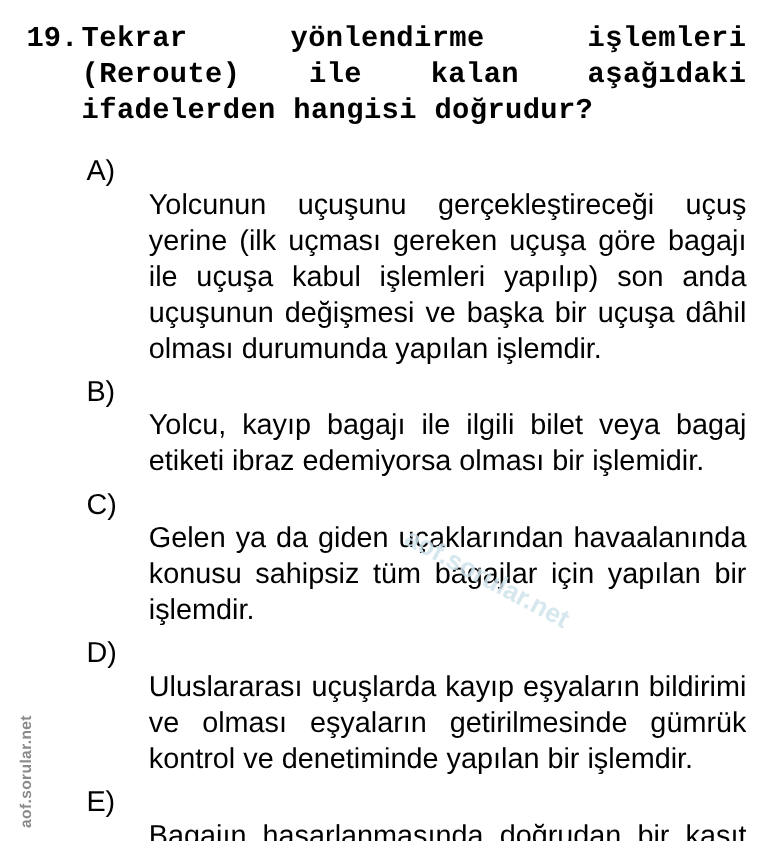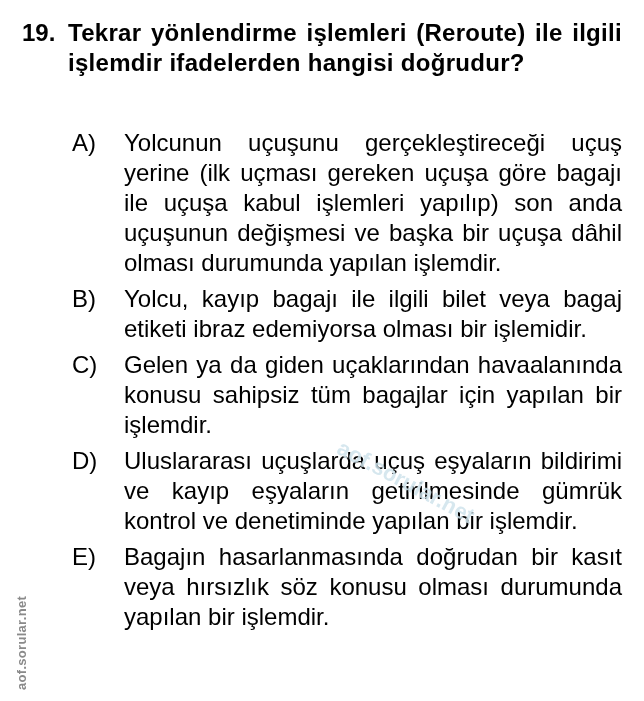--- a/index.html
+++ b/index.html
@@ -19,20 +19,21 @@
       position: absolute;
       left: 22px;
       top: 18px;
       width: 600px;
     }
     .q-head {
       display: flex;
       font-weight: bold;
       font-size: 24px;
       line-height: 30px;
+      font-family: Liberation Mono, monospace;
     }
     .q-num {
       width: 46px;
       flex: 0 0 46px;
     }
     .q-text {
       flex: 1;
       text-align: justify;
       letter-spacing: 0.3px;
     }
@@ -48,20 +49,21 @@
       line-height: 30px;
       margin-bottom: 6px;
     }
     .opt-letter {
       width: 52px;
       flex: 0 0 52px;
     }
     .opt-text {
       flex: 1;
       text-align: justify;
+      margin-top: 28px;
     }
     .watermark-diag {
       position: absolute;
       left: 345px;
       top: 435px;
       font-size: 22px;
       font-weight: bold;
       color: #cfe3ec;
       transform: rotate(28deg);
       transform-origin: left top;
@@ -81,40 +83,40 @@
       white-space: nowrap;
       letter-spacing: 0.3px;
     }
   </style>
 </head>
 <body>
 
 <div class="question">
   <div class="q-head">
     <span class="q-num">19.</span>
-    <span class="q-text">Tekrar yönlendirme işlemleri (Reroute) ile ilgili işlemdir ifadelerden hangisi doğrudur?</span>
+    <span class="q-text">Tekrar yönlendirme işlemleri (Reroute) ile kalan aşağıdaki ifadelerden hangisi doğrudur?</span>
   </div>
 </div>
 
 <div class="options">
   <div class="option">
     <span class="opt-letter">A)</span>
     <span class="opt-text">Yolcunun uçuşunu gerçekleştireceği uçuş yerine (ilk uçması gereken uçuşa göre bagajı ile uçuşa kabul işlemleri yapılıp) son anda uçuşunun değişmesi ve başka bir uçuşa dâhil olması durumunda yapılan işlemdir.</span>
   </div>
   <div class="option">
     <span class="opt-letter">B)</span>
     <span class="opt-text">Yolcu, kayıp bagajı ile ilgili bilet veya bagaj etiketi ibraz edemiyorsa olması bir işlemidir.</span>
   </div>
   <div class="option">
     <span class="opt-letter">C)</span>
     <span class="opt-text">Gelen ya da giden uçaklarından havaalanında konusu sahipsiz tüm bagajlar için yapılan bir işlemdir.</span>
   </div>
   <div class="option">
     <span class="opt-letter">D)</span>
-    <span class="opt-text">Uluslararası uçuşlarda uçuş eşyaların bildirimi ve kayıp eşyaların getirilmesinde gümrük kontrol ve denetiminde yapılan bir işlemdir.</span>
+    <span class="opt-text">Uluslararası uçuşlarda kayıp eşyaların bildirimi ve olması eşyaların getirilmesinde gümrük kontrol ve denetiminde yapılan bir işlemdir.</span>
   </div>
   <div class="option">
     <span class="opt-letter">E)</span>
     <span class="opt-text">Bagajın hasarlanmasında doğrudan bir kasıt veya hırsızlık söz konusu olması durumunda yapılan bir işlemdir.</span>
   </div>
 </div>
 
 <div class="watermark-diag">aof.sorular.net</div>
 <div class="watermark-side">aof.sorular.net</div>
 

